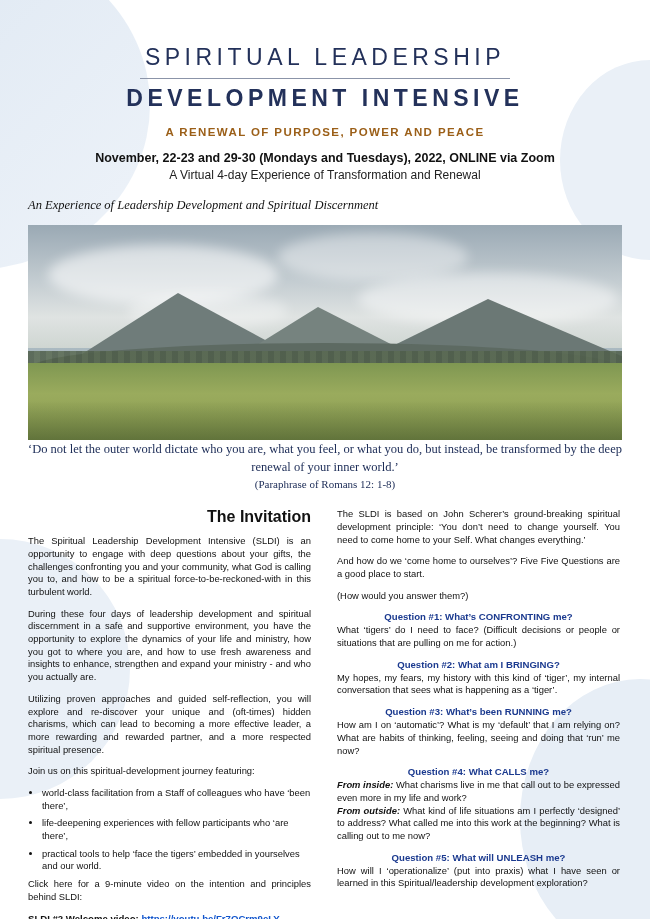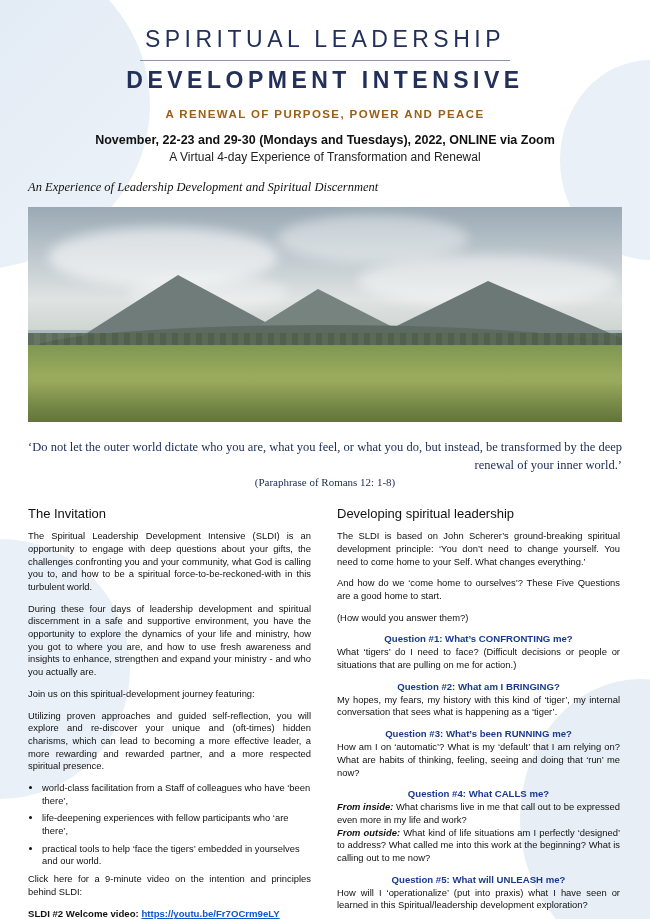--- a/index.html
+++ b/index.html
@@ -46,21 +46,21 @@
   .page {
     position: relative;
     z-index: 2;
     padding: 0 28px;
     box-sizing: border-box;
     width: 650px;
   }
   
   .title-block {
     text-align: center;
-    padding-top: 26px;
+    padding-top: 44px;
   }
   .title-line1 {
     font-size: 23px;
     letter-spacing: 4.5px;
     color: #23315a;
     font-weight: 400;
     font-family: "Liberation Sans", sans-serif;
   }
   .title-rule {
     width: 370px;
@@ -172,22 +172,21 @@
   .treeline {
     position: absolute;
     left: 0; right: 0;
     bottom: 34%;
     height: 16px;
     background: repeating-linear-gradient(90deg,#4f5e4a 0 6px, #5a6a52 6px 12px);
     opacity: .85;
   }
   
   .quote {
-    margin-top: 16px;
-    text-align: right;
+    text-align: center;
     color: #1a2a55;
     font-size: 12.5px;
     line-height: 1.45;
     font-family: "Liberation Serif", serif;
   }
   .quote-ref {
     margin-top: 2px;
     text-align: center;
     font-size: 11px;
     color: #1a2a55;
@@ -196,23 +195,23 @@
   
   .columns {
     display: flex;
     margin-top: 18px;
     gap: 26px;
   }
   .col {
     width: 283px;
   }
   .col-head {
-    text-align: left;
-    font-size: 13px;
-    font-weight: normal;
+    text-align: right;
+    font-size: 16px;
+    font-weight: bold;
     color: #111;
     margin-bottom: 9px;
   }
   .col p {
     margin: 0 0 9px 0;
     font-size: 9.4px;
     line-height: 1.35;
     text-align: justify;
     color: #111;
   }
@@ -285,38 +284,37 @@
     <span>‘Do not let the outer world dictate who you are, what you feel, or what you do, but instead, be transformed by the deep renewal of your inner world.’</span>
   </div>
   <div class="quote-ref">(Paraphrase of Romans 12: 1-8)</div>
 
   <div class="columns">
 
     <div class="col">
       <div class="col-head">The Invitation</div>
       <p>The Spiritual Leadership Development Intensive (SLDI) is an opportunity to engage with deep questions about your gifts, the challenges confronting you and your community, what God is calling you to, and how to be a spiritual force-to-be-reckoned-with in this turbulent world.</p>
       <p>During these four days of leadership development and spiritual discernment in a safe and supportive environment, you have the opportunity to explore the dynamics of your life and ministry, how you got to where you are, and how to use fresh awareness and insights to enhance, strengthen and expand your ministry - and who you actually are.</p>
+      <p>Utilizing proven approaches and guided self-reflection, you will explore and re-discover your unique and (oft-times) hidden charisms, which can lead to becoming a more effective leader, a more rewarding and rewarded partner, and a more respected spiritual presence.</p>
       <p>Join us on this spiritual-development journey featuring:</p>
-      <p>Utilizing proven approaches and guided self-reflection, you will explore and re-discover your unique and (oft-times) hidden charisms, which can lead to becoming a more effective leader, a more rewarding and rewarded partner, and a more respected spiritual presence.</p>
       <ul>
         <li>world-class facilitation from a Staff of colleagues who have ‘been there’,</li>
         <li>life-deepening experiences with fellow participants who ‘are there’,</li>
         <li>practical tools to help ‘face the tigers’ embedded in yourselves and our world.</li>
       </ul>
       <p>Click here for a 9-minute video on the intention and principles behind SLDI:</p>
       <div class="link-line">
         <span>SLDI #2 Welcome video:</span>
         <a href="#">https://youtu.be/Fr7OCrm9eLY</a>
       </div>
     </div>
 
     <div class="col">
-      <div class="col-head">Developing spiritual leadership</div>
       <p>The SLDI is based on John Scherer’s ground-breaking spiritual development principle: ‘You don’t need to change yourself. You need to come home to your Self. What changes everything.’</p>
-      <p>And how do we ‘come home to ourselves’? These Five Questions are a good home to start.</p>
+      <p>And how do we ‘come home to ourselves’? Five Five Questions are a good place to start.</p>
       <p>(How would you answer them?)</p>
 
       <div class="q-head">Question #1: What’s CONFRONTING me?</div>
       <p>What ‘tigers’ do I need to face? (Difficult decisions or people or situations that are pulling on me for action.)</p>
 
       <div class="q-head">Question #2: What am I BRINGING?</div>
       <p>My hopes, my fears, my history with this kind of ‘tiger’, my internal conversation that sees what is happening as a ‘tiger’.</p>
 
       <div class="q-head">Question #3: What’s been RUNNING me?</div>
       <p>How am I on ‘automatic’? What is my ‘default’ that I am relying on? What are habits of thinking, feeling, seeing and doing that ‘run’ me now?</p>

